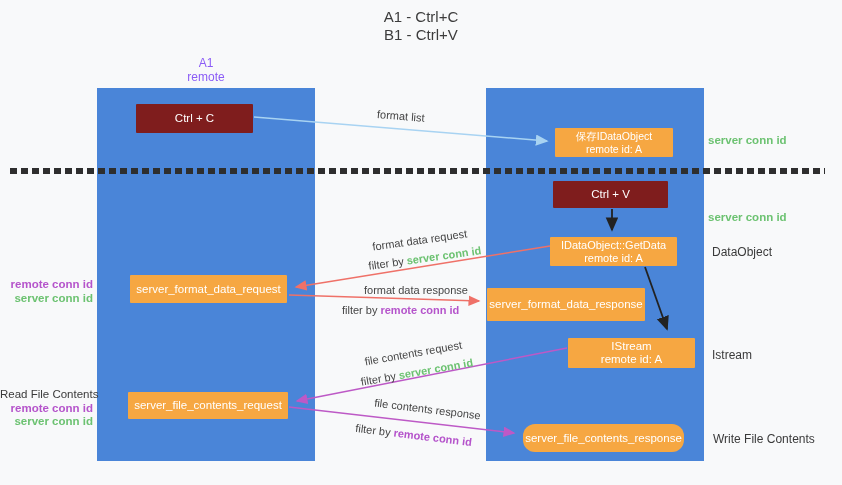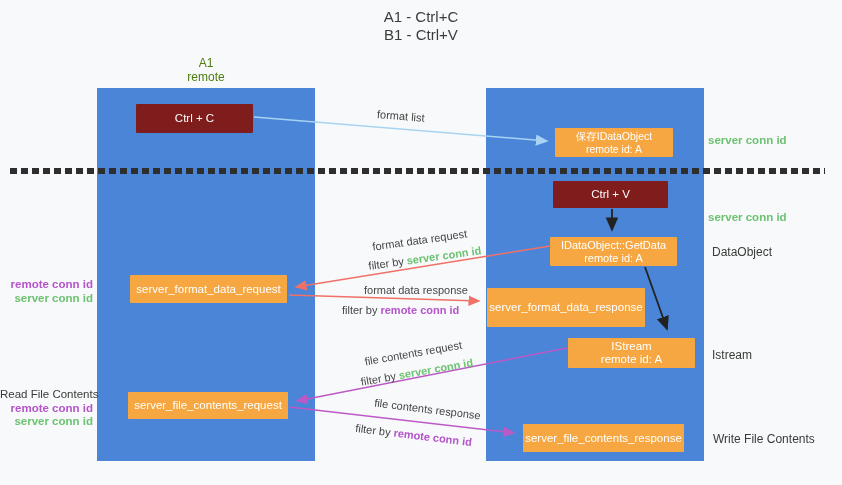--- a/index.html
+++ b/index.html
@@ -2,21 +2,21 @@
 <html><head>
 <meta charset="utf-8">
 <style>
   html,body{margin:0;padding:0;}
   .canvas{
     position:relative;width:842px;height:485px;background:#f8f9fa;
     font-family:"Liberation Sans",sans-serif;overflow:hidden;
   }
   .title{position:absolute;left:0;right:0;top:8px;text-align:center;
     font-size:15px;line-height:18px;color:#3c3c3c;}
-  .col-header{position:absolute;text-align:center;font-size:12px;line-height:14px;color:#4d7c0f;top:56px;width:218px;}
+  .col-header{position:absolute;text-align:center;font-size:12px;line-height:14px;color:#8b5cf6;top:56px;width:218px;}
   .lifeline{position:absolute;top:88px;width:218px;height:373px;background:#4a85d8;}
   .dashed-line{position:absolute;left:10px;top:168px;width:815px;height:6px;
     background:repeating-linear-gradient(90deg,#2e2e2e 0 7px,rgba(0,0,0,0) 7px 11px);}
   .arrows{position:absolute;left:0;top:0;width:842px;height:485px;pointer-events:none;}
   .node{position:absolute;display:flex;flex-direction:column;align-items:center;justify-content:center;
     color:#ffffff;text-align:center;font-size:11.5px;line-height:13px;border-radius:1px;}
   .green{background:#7f1d1d;}
   .orange{background:#f6a742;}
   .ann{position:absolute;font-size:11.5px;white-space:nowrap;}
   .ann-plain{color:#3a3a3a;font-size:12px;}
@@ -84,31 +84,31 @@
   <div class="node green" style="left:553px;top:181px;width:115px;height:27px;">
     <span>Ctrl + V</span>
   </div>
   <div class="node orange" style="left:550px;top:237px;width:127px;height:29px;font-size:11px;">
     <span>IDataObject::GetData</span>
     <span>remote id: A</span>
   </div>
   <div class="node orange" style="left:130px;top:275px;width:157px;height:28px;">
     <span>server_format_data_request</span>
   </div>
-  <div class="node orange" style="left:487px;top:288px;width:158px;height:39px;">
+  <div class="node orange" style="left:487px;top:288px;width:158px;height:33px;">
     <span>server_format_data_response</span>
   </div>
   <div class="node orange" style="left:568px;top:338px;width:127px;height:30px;">
     <span>IStream</span>
     <span>remote id: A</span>
   </div>
   <div class="node orange" style="left:128px;top:392px;width:160px;height:27px;">
     <span>server_file_contents_request</span>
   </div>
-  <div class="node orange" style="left:523px;top:424px;width:161px;height:28px;">
+  <div class="node orange" style="left:523px;top:424px;width:161px;height:28px;border-radius:12px;">
     <span>server_file_contents_response</span>
   </div>
 
   <div class="ann ann-green" style="left:708px;top:134px;">server conn id</div>
   <div class="ann ann-green" style="left:708px;top:211px;">server conn id</div>
   <div class="ann ann-plain" style="left:712px;top:245px;">DataObject</div>
   <div class="ann ann-plain" style="left:712px;top:348px;">Istream</div>
   <div class="ann ann-plain" style="left:713px;top:432px;">Write File Contents</div>
 
   <div class="left-stack" style="top:278px;">

